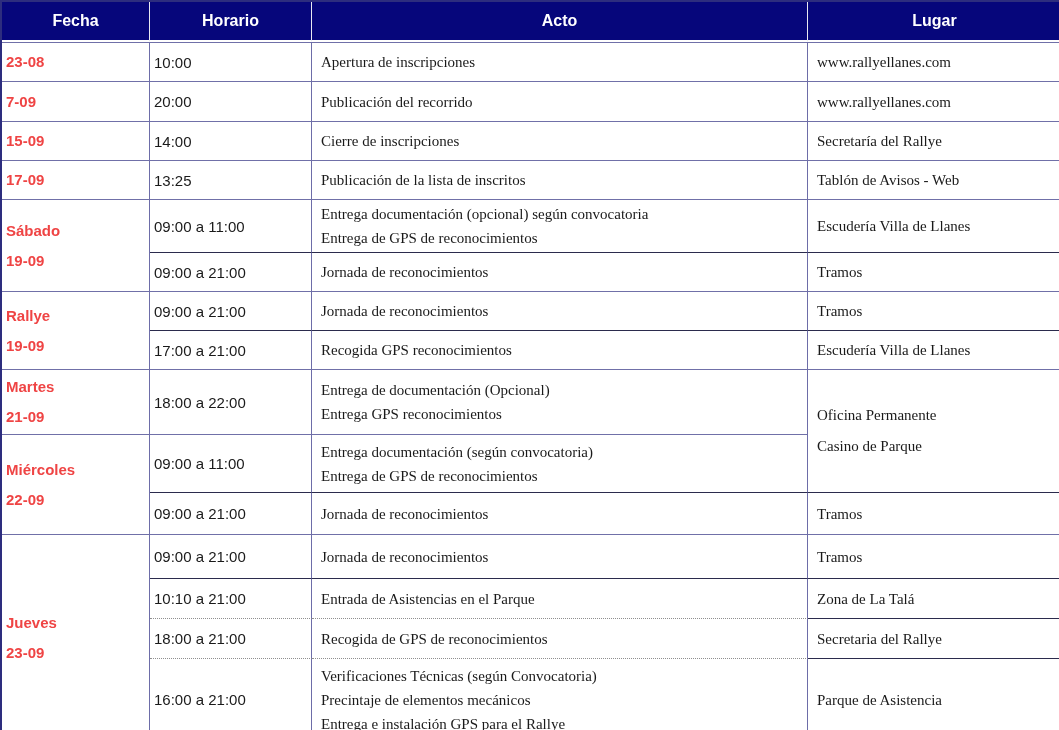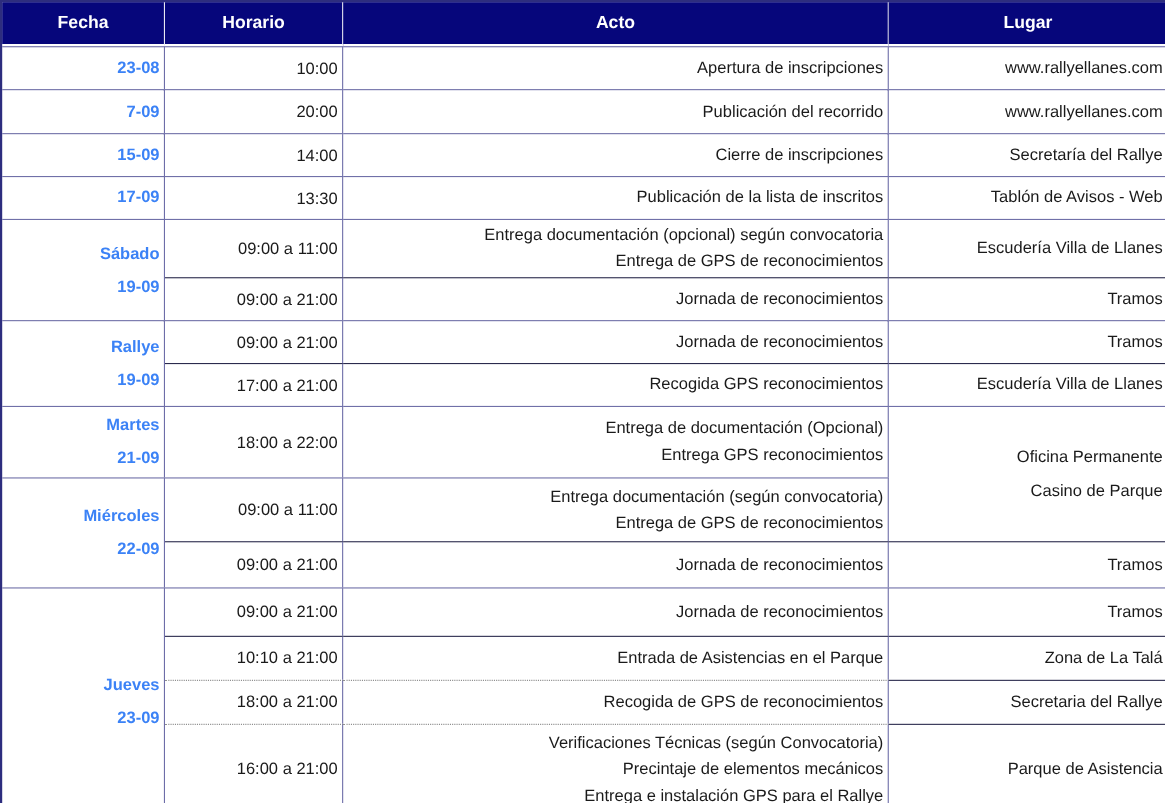--- a/index.html
+++ b/index.html
@@ -42,27 +42,27 @@
   }
   th.hdr:last-child { border-right: none; }
   
   td.vr { border-right: 1px solid #6d6da8; }
   
   td.bt-slate { border-top: 1px solid #7070a8; }
   td.bt-dark  { border-top: 1px solid #2b2b4d; }
   td.bt-dot   { border-top: 1px dotted #8f8f8f; }
   
   td.fecha {
-    text-align: right;
+    text-align: left;
     font-weight: bold;
-    color: #3b82f6;
+    color: #ef4444;
   }
   td.fecha .date-line { line-height: 30px; }
-  td.horario { text-align: right; }
-  td.acto, td.lugar { text-align: right; padding-left: 9px; }
+  td.horario { text-align: left; }
+  td.acto, td.lugar { text-align: left; padding-left: 9px; font-family: Liberation Serif, serif; }
   .cell-line { line-height: 24px; }
   td.lugar.spread .cell-line { line-height: 31px; }
 </style>
 </head>
 <body>
 
 <div class="table-wrap">
 <table class="schedule">
   <colgroup>
     <col style="width:148px">
@@ -116,21 +116,21 @@
           </td>
       <td class="lugar bt-slate">
             <div class="cell-line">Secretaría del Rallye</div>
           </td>
     </tr>
 
     <tr style="height:39px">
       <td class="fecha vr bt-slate">
             <div class="date-line">17-09</div>
           </td>
-      <td class="horario vr bt-slate">13:30</td>
+      <td class="horario vr bt-slate">13:25</td>
       <td class="acto vr bt-slate">
             <div class="cell-line">Publicación de la lista de inscritos</div>
           </td>
       <td class="lugar bt-slate">
             <div class="cell-line">Tablón de Avisos - Web</div>
           </td>
     </tr>
 
     <tr style="height:52px">
       <td class="fecha vr bt-slate" rowspan="2">

